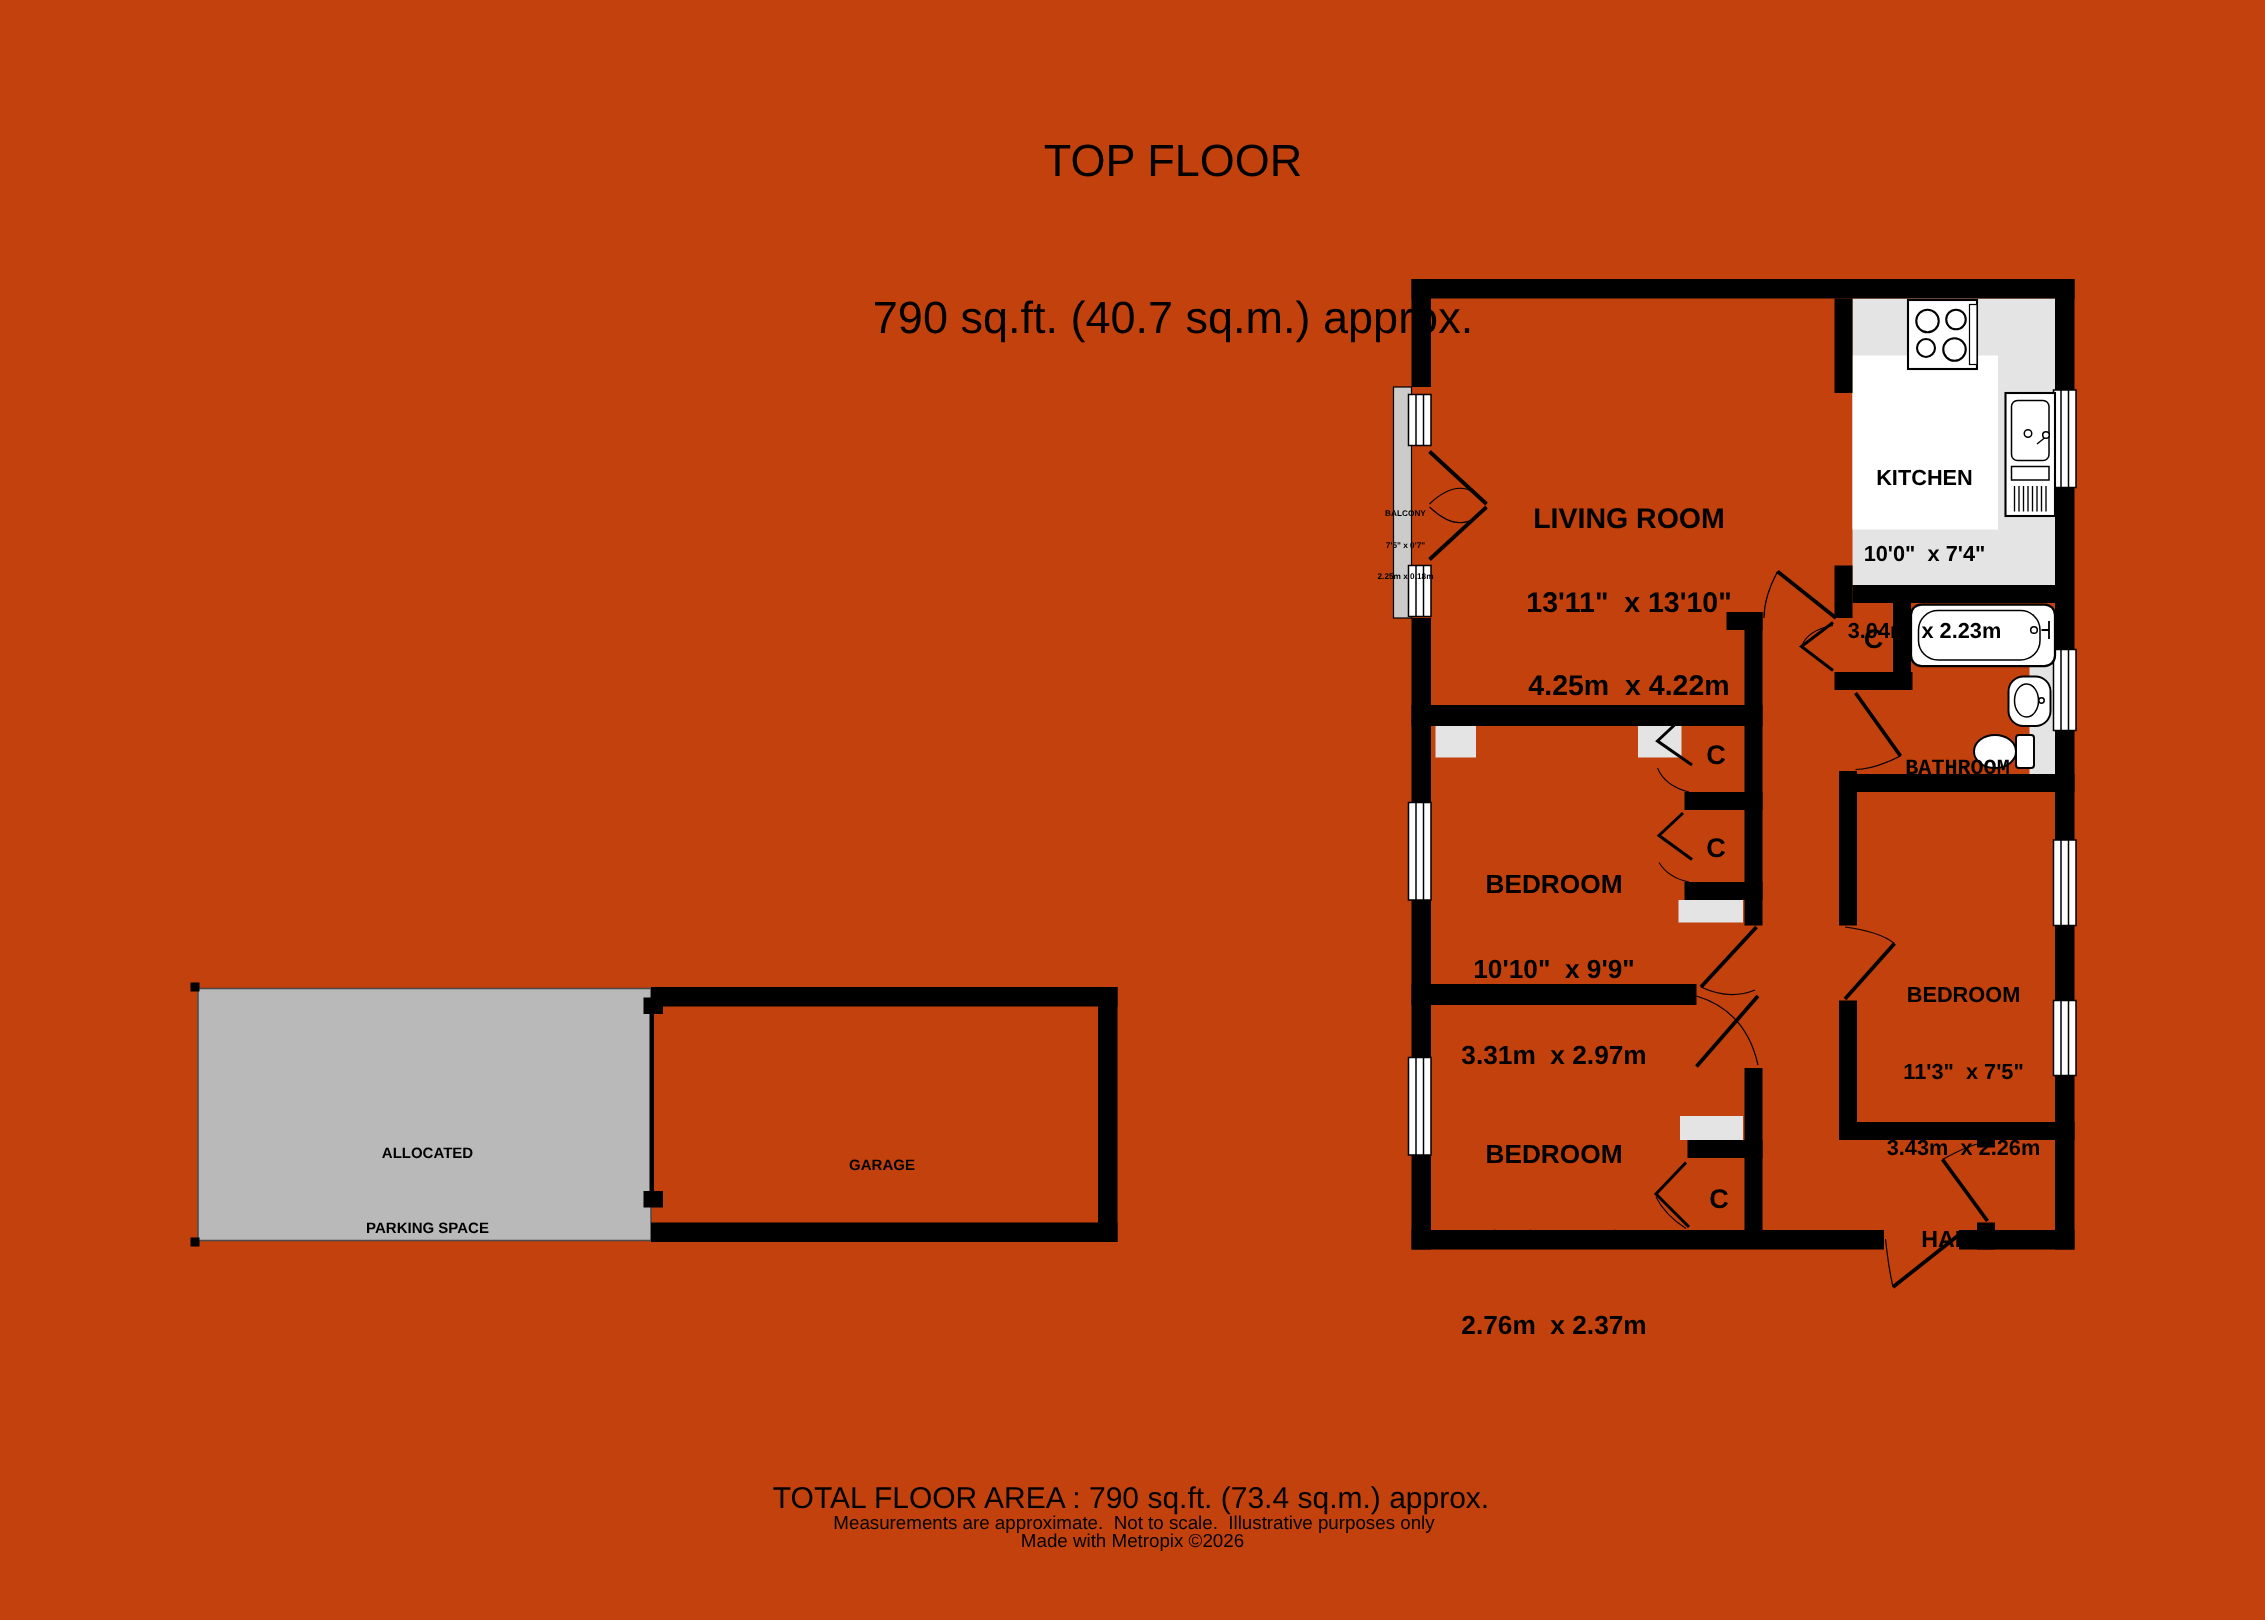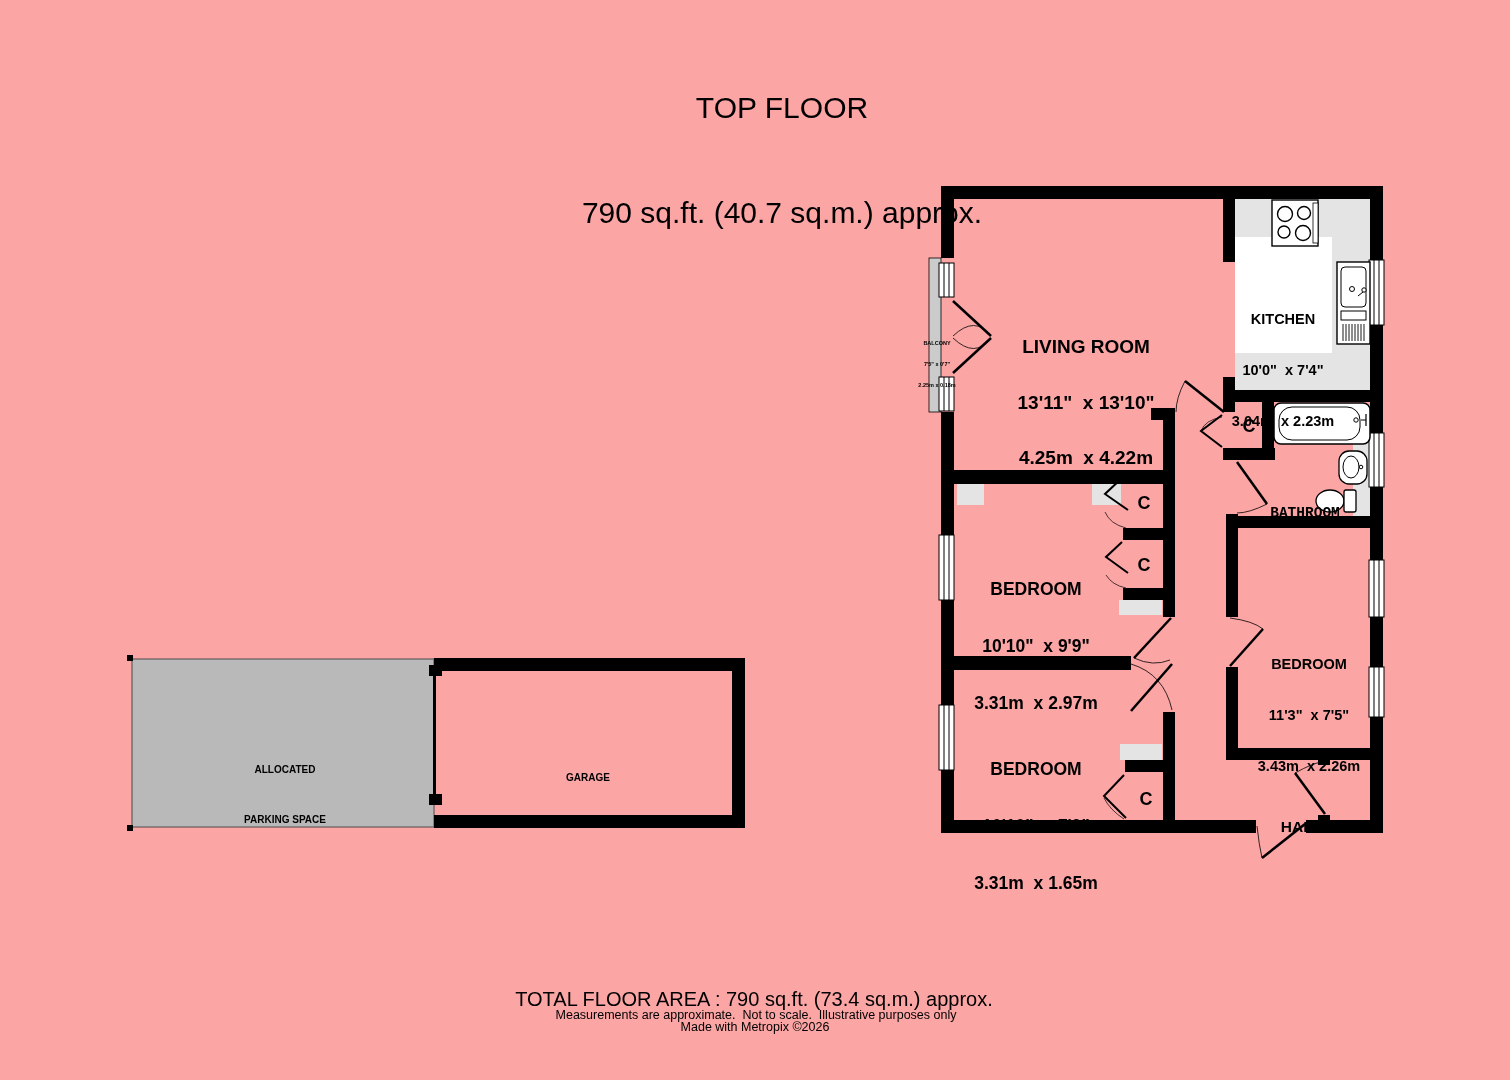--- a/index.html
+++ b/index.html
@@ -1,16 +1,16 @@
 <!DOCTYPE html>
 <html><head>
 <meta charset="utf-8">
 <style>
   html,body{margin:0;padding:0;background:#fff;}
-  .canvas{position:relative;width:1510px;height:1080px;background:#fca5a5;overflow:hidden;
+  .canvas{position:relative;width:1510px;height:1080px;background:#c2410c;overflow:hidden;
           font-family:"Liberation Sans", sans-serif;}
   .plan-svg{position:absolute;left:0;top:0;}
   .label{position:absolute;transform:translateX(-50%);text-align:center;color:#000;
          white-space:pre;font-weight:bold;line-height:1.12;}
   .label div{white-space:pre;}
   .regular{font-weight:normal;}
   .t-title{font-size:30px;line-height:35px;}
   .t-living{font-size:19px;line-height:18.5px;}
   .t-kitchen{font-size:14.5px;line-height:17px;}
   .t-bed-big{font-size:17.5px;line-height:19px;}
@@ -281,21 +281,21 @@
 
   <div class="label t-bed-small" style="left:1309px;top:622px;">
     <div>BEDROOM</div>
     <div>11'3"  x 7'5"</div>
     <div>3.43m  x 2.26m</div>
   </div>
 
   <div class="label t-bed-big" style="left:1036px;top:722px;">
     <div>BEDROOM</div>
     <div>10'10"  x 7'9"</div>
-    <div>3.31m  x 1.65m</div>
+    <div>2.76m  x 2.37m</div>
   </div>
 
   <div class="label t-room" style="left:1318px;top:783px;">
     <div>HALLWAY</div>
   </div>
 
   <div class="label t-room" style="left:1344px;top:783px;">
     <div>STORE</div>
   </div>
 

